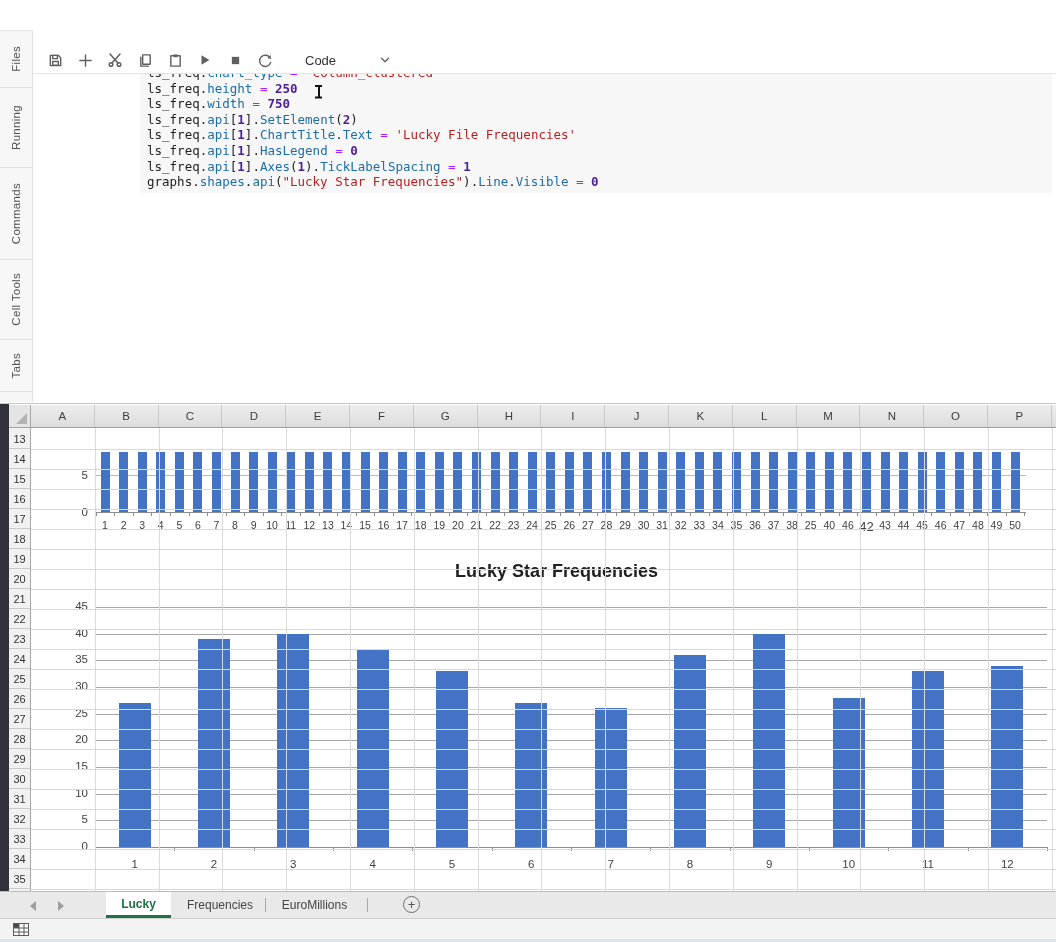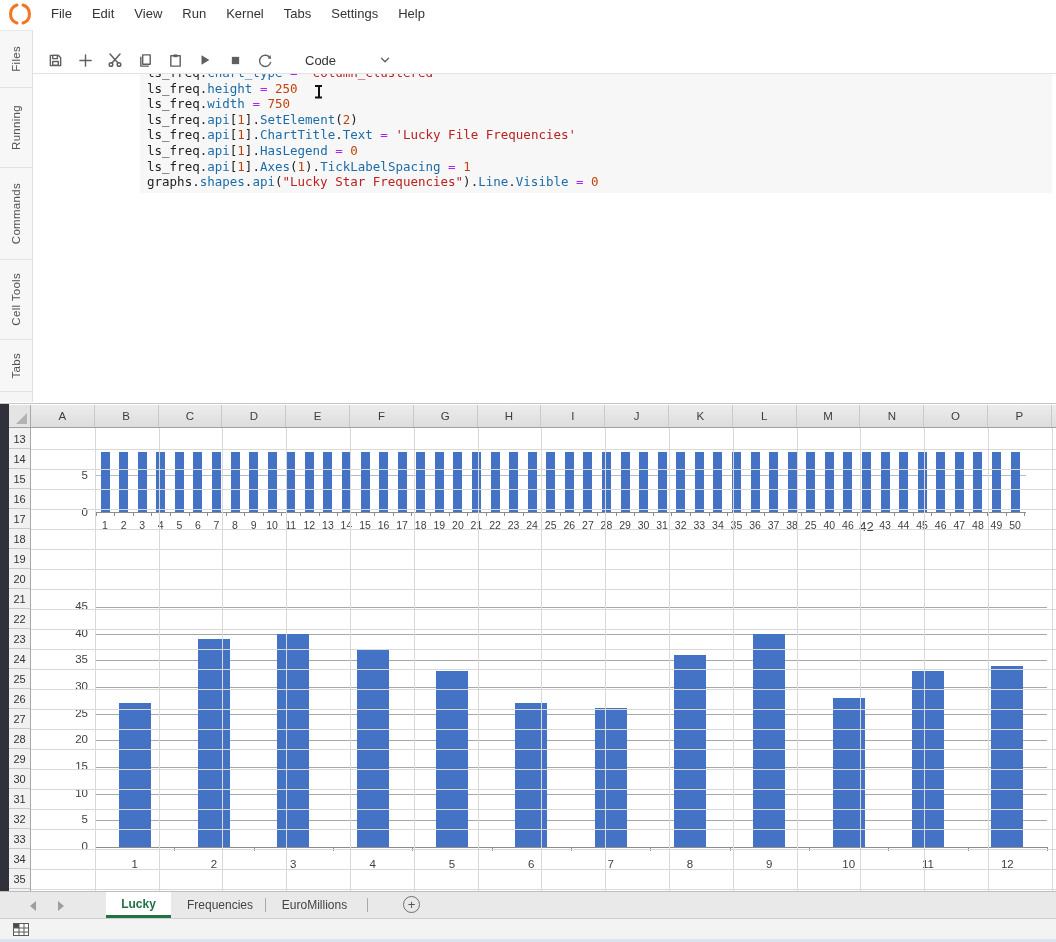--- a/index.html
+++ b/index.html
@@ -39,21 +39,21 @@
   .tbtn { width:16px; height:16px; margin-left:14px; flex:0 0 auto; display:flex; align-items:center; justify-content:center; }
   .tbtn svg { display:block; }
   .mode-label { margin-left:32px; font-size:13px; color:#333; }
   .mode-chevron { margin-left:42px; width:14px; height:14px; }
 
   .notebook { position:absolute; top:74px; left:33px; width:1023px; height:329px; background:#fff; }
   .cell-editor { position:absolute; top:0; left:107px; width:912px; height:119px; background:#f7f7f7; overflow:hidden; }
   .code-pre { margin:-9px 0 0 7px; font-family:"DejaVu Sans Mono", monospace; font-size:12.5px;
               line-height:15.6px; white-space:pre; color:#212121; }
   .tok-n { color:#212121; } .tok-p { color:#1c6ca8; } .tok-o { color:#aa22ff; }
-  .tok-num { color:#c2410c; } .tok-s { color:#ba2121; }
+  .tok-num { color:#4c1d95;font-weight:bold; } .tok-s { color:#ba2121; }
   .ibeam { position:absolute; left:174px; top:11px; width:9px; height:14px; }
   .ibeam:before { content:""; position:absolute; left:4px; top:1px; width:1.5px; height:12px; background:#111; }
   .ibeam:after { content:""; position:absolute; left:1px; top:0; width:7px; height:1.5px; background:#111;
                  box-shadow:0 11.5px 0 #111; }
 
   
   .excel { position:absolute; top:403px; left:0; width:1056px; height:539px; background:#fff;
            border-top:1px solid #c6c6c6; }
   .xl-darkstrip { position:absolute; left:0; top:0; width:9px; height:539px; background:#31313b; }
   .xl-corner { position:absolute; left:9px; top:1px; width:22px; height:23px; background:#e4e4e4;
@@ -98,36 +98,20 @@
   .statusbar { position:absolute; left:0; top:514px; width:1056px; height:21px; background:#f3f3f3;
                border-top:1px solid #cfcfcf; }
   .cellmode-icon { position:absolute; left:13px; top:4px; }
   .bottomband { position:absolute; left:0; top:535px; width:1056px; height:4px; background:#dae4f0; }
 </style>
 </head>
 <body>
 
 <div id="app">
 
-  <div class="menubar">
-    <svg class="jlogo" viewBox="0 0 26 24">
-      <path d="M10 3 A 9.5 9.5 0 0 0 10 21" fill="none" stroke="#f37626" stroke-width="3" stroke-linecap="round"></path>
-      <path d="M16 3 A 9.5 9.5 0 0 1 16 21" fill="none" stroke="#f37626" stroke-width="3" stroke-linecap="round"></path>
-    </svg>
-    <div class="menu-items" id="menu-items">
-        <div class="menu-item">File</div>
-        <div class="menu-item">Edit</div>
-        <div class="menu-item">View</div>
-        <div class="menu-item">Run</div>
-        <div class="menu-item">Kernel</div>
-        <div class="menu-item">Tabs</div>
-        <div class="menu-item">Settings</div>
-        <div class="menu-item">Help</div>
-      </div>
-  </div>
 
   <div class="sidebar" id="sidebar">
       <div class="side-tab" style="top: 0px; height: 57px;">
         <span class="side-label">Files</span>
       </div>
       <div class="side-tab" style="top: 57px; height: 80px;">
         <span class="side-label">Running</span>
       </div>
       <div class="side-tab" style="top: 137px; height: 92px;">
         <span class="side-label">Commands</span>
@@ -411,20 +395,21 @@
           <div class="tickmark" style="left: 832.3px; top: 60px; width: 1px; height: 4px;"></div>
           <div class="tickmark" style="left: 850.9px; top: 60px; width: 1px; height: 4px;"></div>
           <div class="tickmark" style="left: 869.4px; top: 60px; width: 1px; height: 4px;"></div>
           <div class="tickmark" style="left: 888px; top: 60px; width: 1px; height: 4px;"></div>
           <div class="tickmark" style="left: 906.6px; top: 60px; width: 1px; height: 4px;"></div>
           <div class="tickmark" style="left: 925.1px; top: 60px; width: 1px; height: 4px;"></div>
           <div class="tickmark" style="left: 943.7px; top: 60px; width: 1px; height: 4px;"></div>
           <div class="tickmark" style="left: 962.3px; top: 60px; width: 1px; height: 4px;"></div>
         </div>
       <div class="chart chart-lg" id="chart-lg">
+          <div class="chart-title">Lucky Star Frequencies</div>
           <div class="ax-ylabel" style="left: 0px; top: 285px; width: 26px;">0</div>
           <div class="grid-line" style="left: 33px; top: 265.3px; width: 952px; height: 1px;"></div>
           <div class="ax-ylabel" style="left: 0px; top: 258.3px; width: 26px;">5</div>
           <div class="grid-line" style="left: 33px; top: 238.7px; width: 952px; height: 1px;"></div>
           <div class="ax-ylabel" style="left: 0px; top: 231.7px; width: 26px;">10</div>
           <div class="grid-line" style="left: 33px; top: 212px; width: 952px; height: 1px;"></div>
           <div class="ax-ylabel" style="left: 0px; top: 205px; width: 26px;">15</div>
           <div class="grid-line" style="left: 33px; top: 185.3px; width: 952px; height: 1px;"></div>
           <div class="ax-ylabel" style="left: 0px; top: 178.3px; width: 26px;">20</div>
           <div class="grid-line" style="left: 33px; top: 158.7px; width: 952px; height: 1px;"></div>

